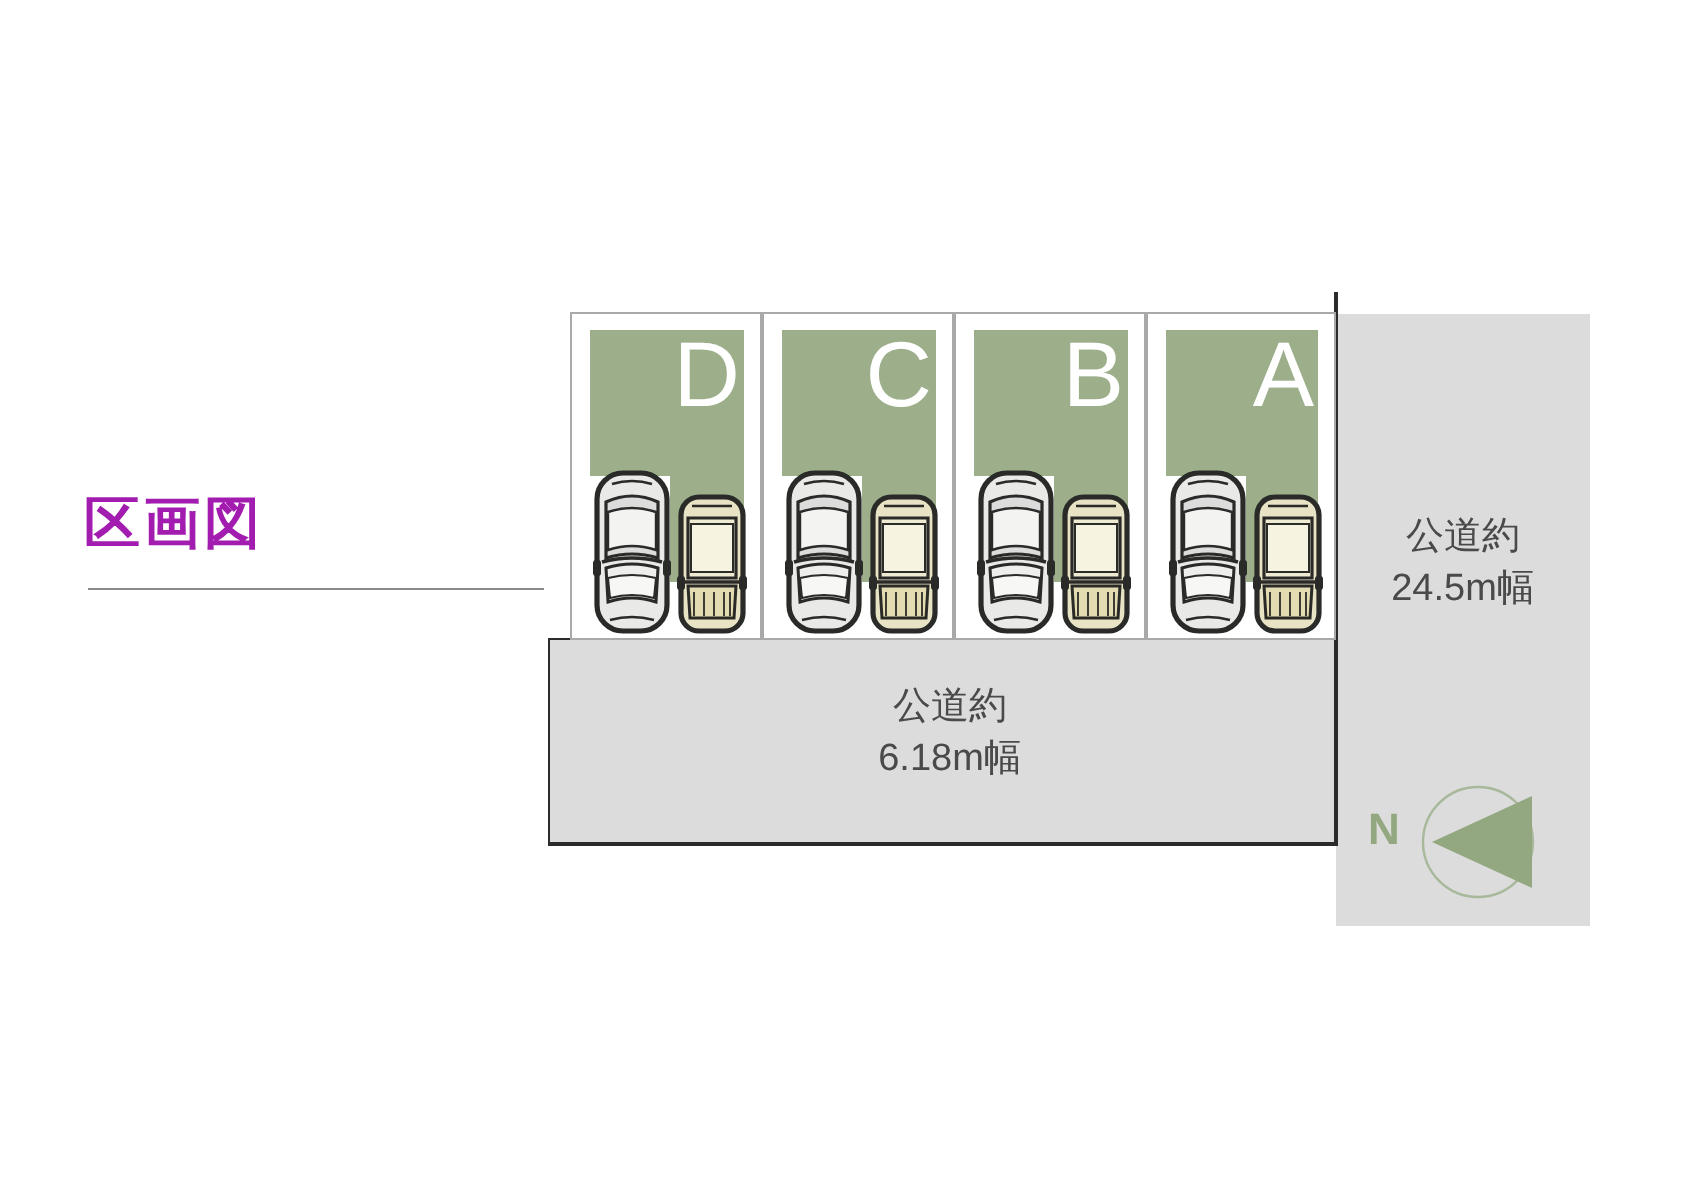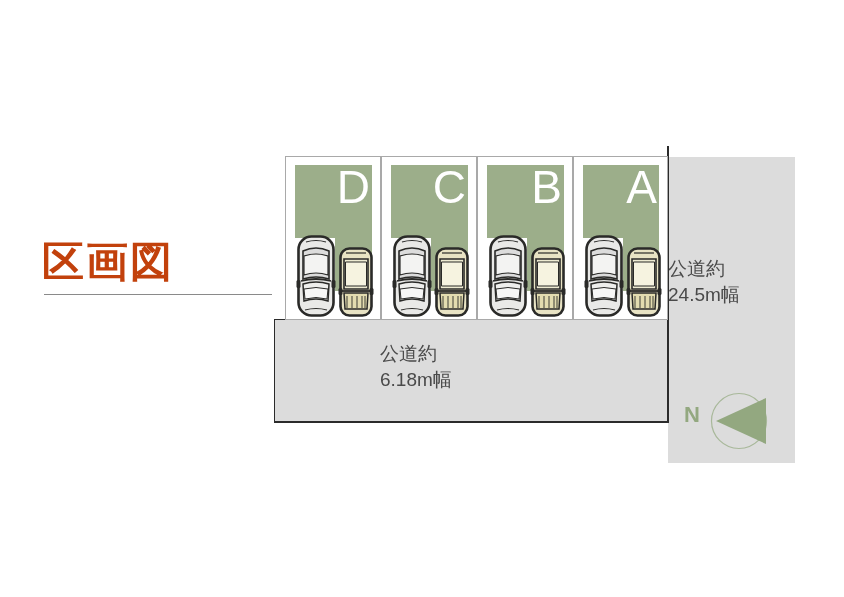--- a/index.html
+++ b/index.html
@@ -23,24 +23,24 @@
     position: absolute;
     left: 42px;
     top: 238px;
     width: 230px;
     height: 70px;
   }
   #page-title {
     position: absolute;
     left: 0;
     top: 0;
-    font-size: 42px;
+    font-size: 28px;
     font-weight: bold;
     letter-spacing: 2px;
-    color: #c2410c;
+    color: #a21caf;
     line-height: 48px;
     white-space: nowrap;
   }
   #title-underline {
     position: absolute;
     left: 2px;
     top: 56px;
     width: 228px;
     height: 1px;
     background: #8a8a8a;
@@ -61,21 +61,21 @@
     left: 275px;
     top: 320px;
     width: 394px;
     height: 102px;
   }
   .road-label {
     position: absolute;
     color: #4a4a4a;
     font-size: 19px;
     line-height: 26px;
-    text-align: left;
+    text-align: center;
     white-space: pre-line;
   }
   #road-right-label {
     left: 668px;
     top: 256px;
     width: 127px;
   }
   #road-bottom-label {
     left: 380px;
     top: 341px;

